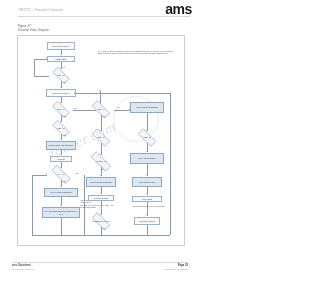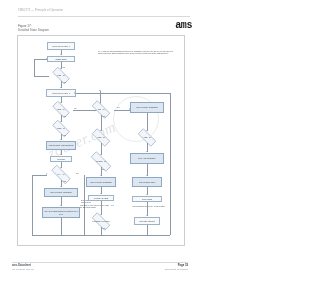--- a/index.html
+++ b/index.html
@@ -19,23 +19,23 @@
   }
   .hdr-text{
     font-size:2.6px;color:#9aa0a6;letter-spacing:.15px;
     white-space:nowrap;line-height:4px;
   }
   .hdr-rule{
     position:absolute;left:0;right:0;top:6.5px;height:.4px;background:#d7dadd;
   }
 
   .logo{
-    position:absolute;right:8px;top:20px;
-    font-size:10px;font-weight:700;color:#1a1a1a;
-    letter-spacing:-.4px;line-height:11px;font-family:Liberation Mono, monospace;
+    position:absolute;right:8px;top:4px;
+    font-size:14px;font-weight:700;color:#1a1a1a;
+    letter-spacing:-.4px;line-height:11px;
   }
 
   
   .fig-cap{
     position:absolute;left:18px;top:23.5px;
     font-size:3px;color:#55595d;line-height:4.2px;
   }
   .fig-cap .l2{color:#6a6e72;}
 
   

